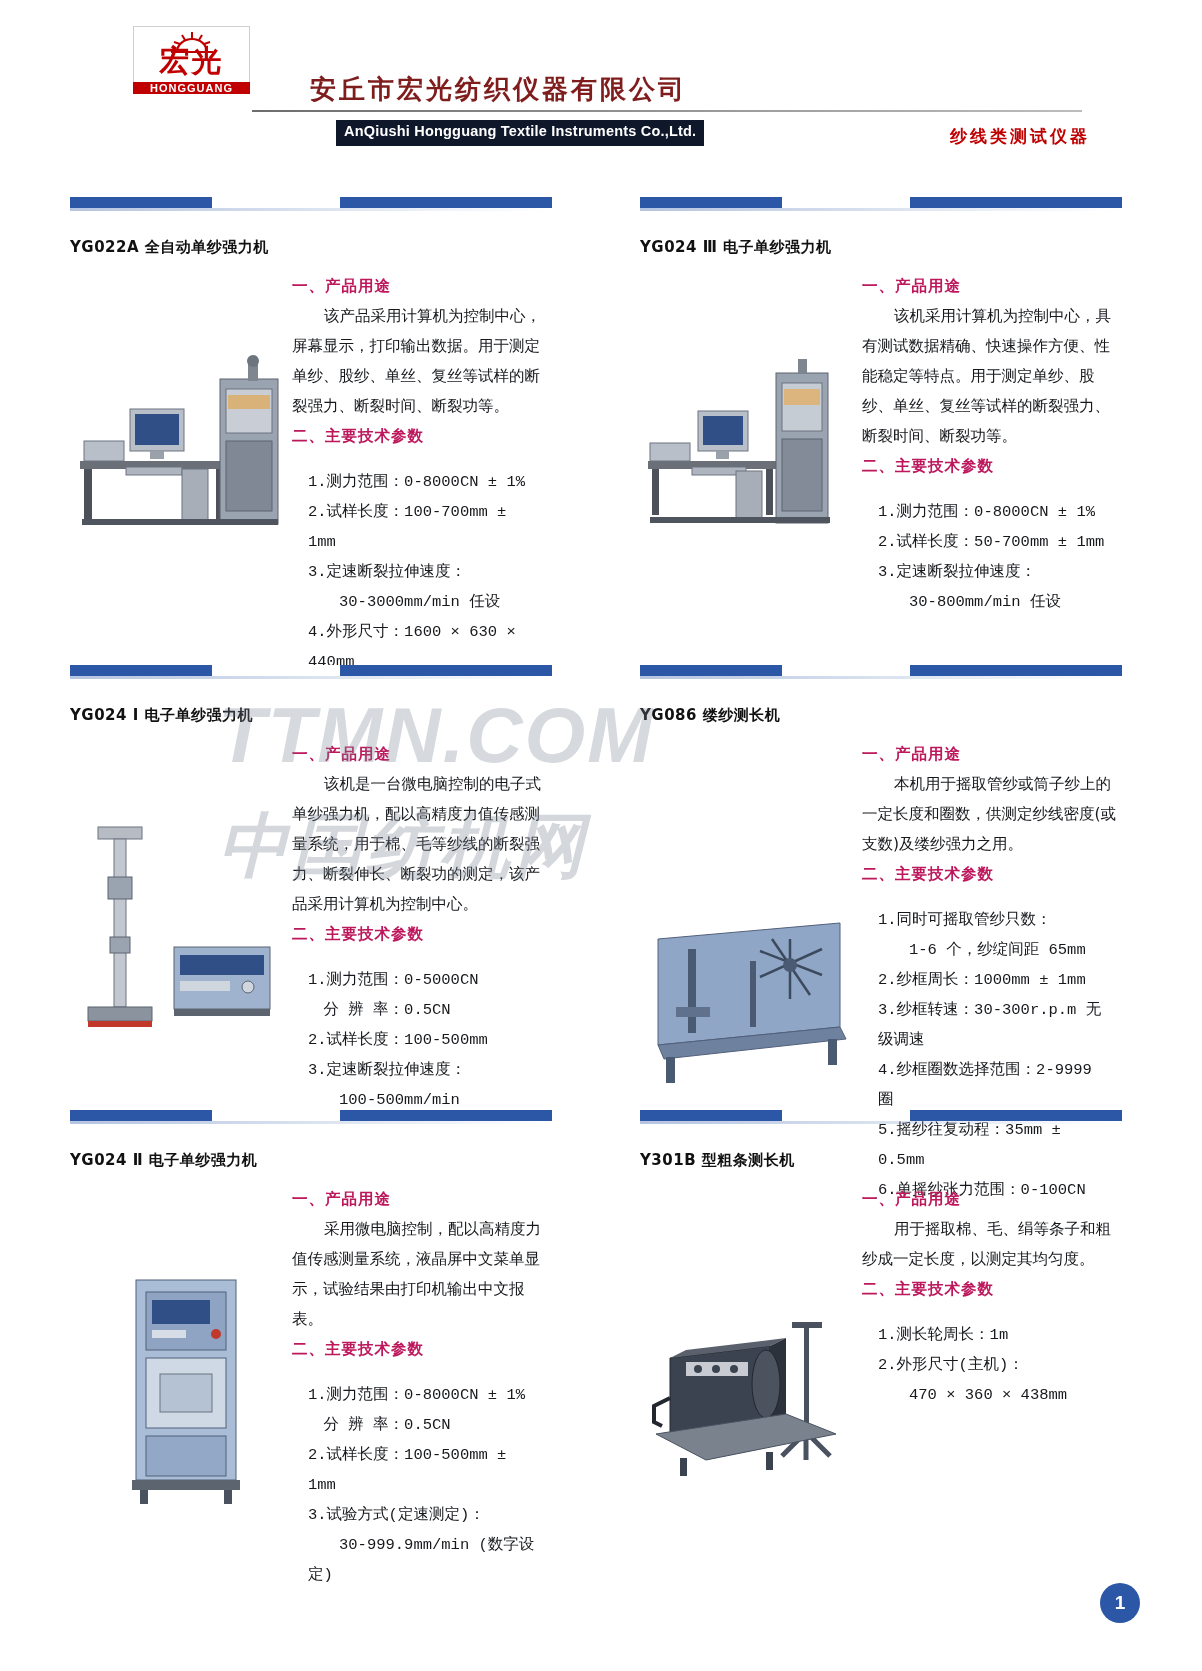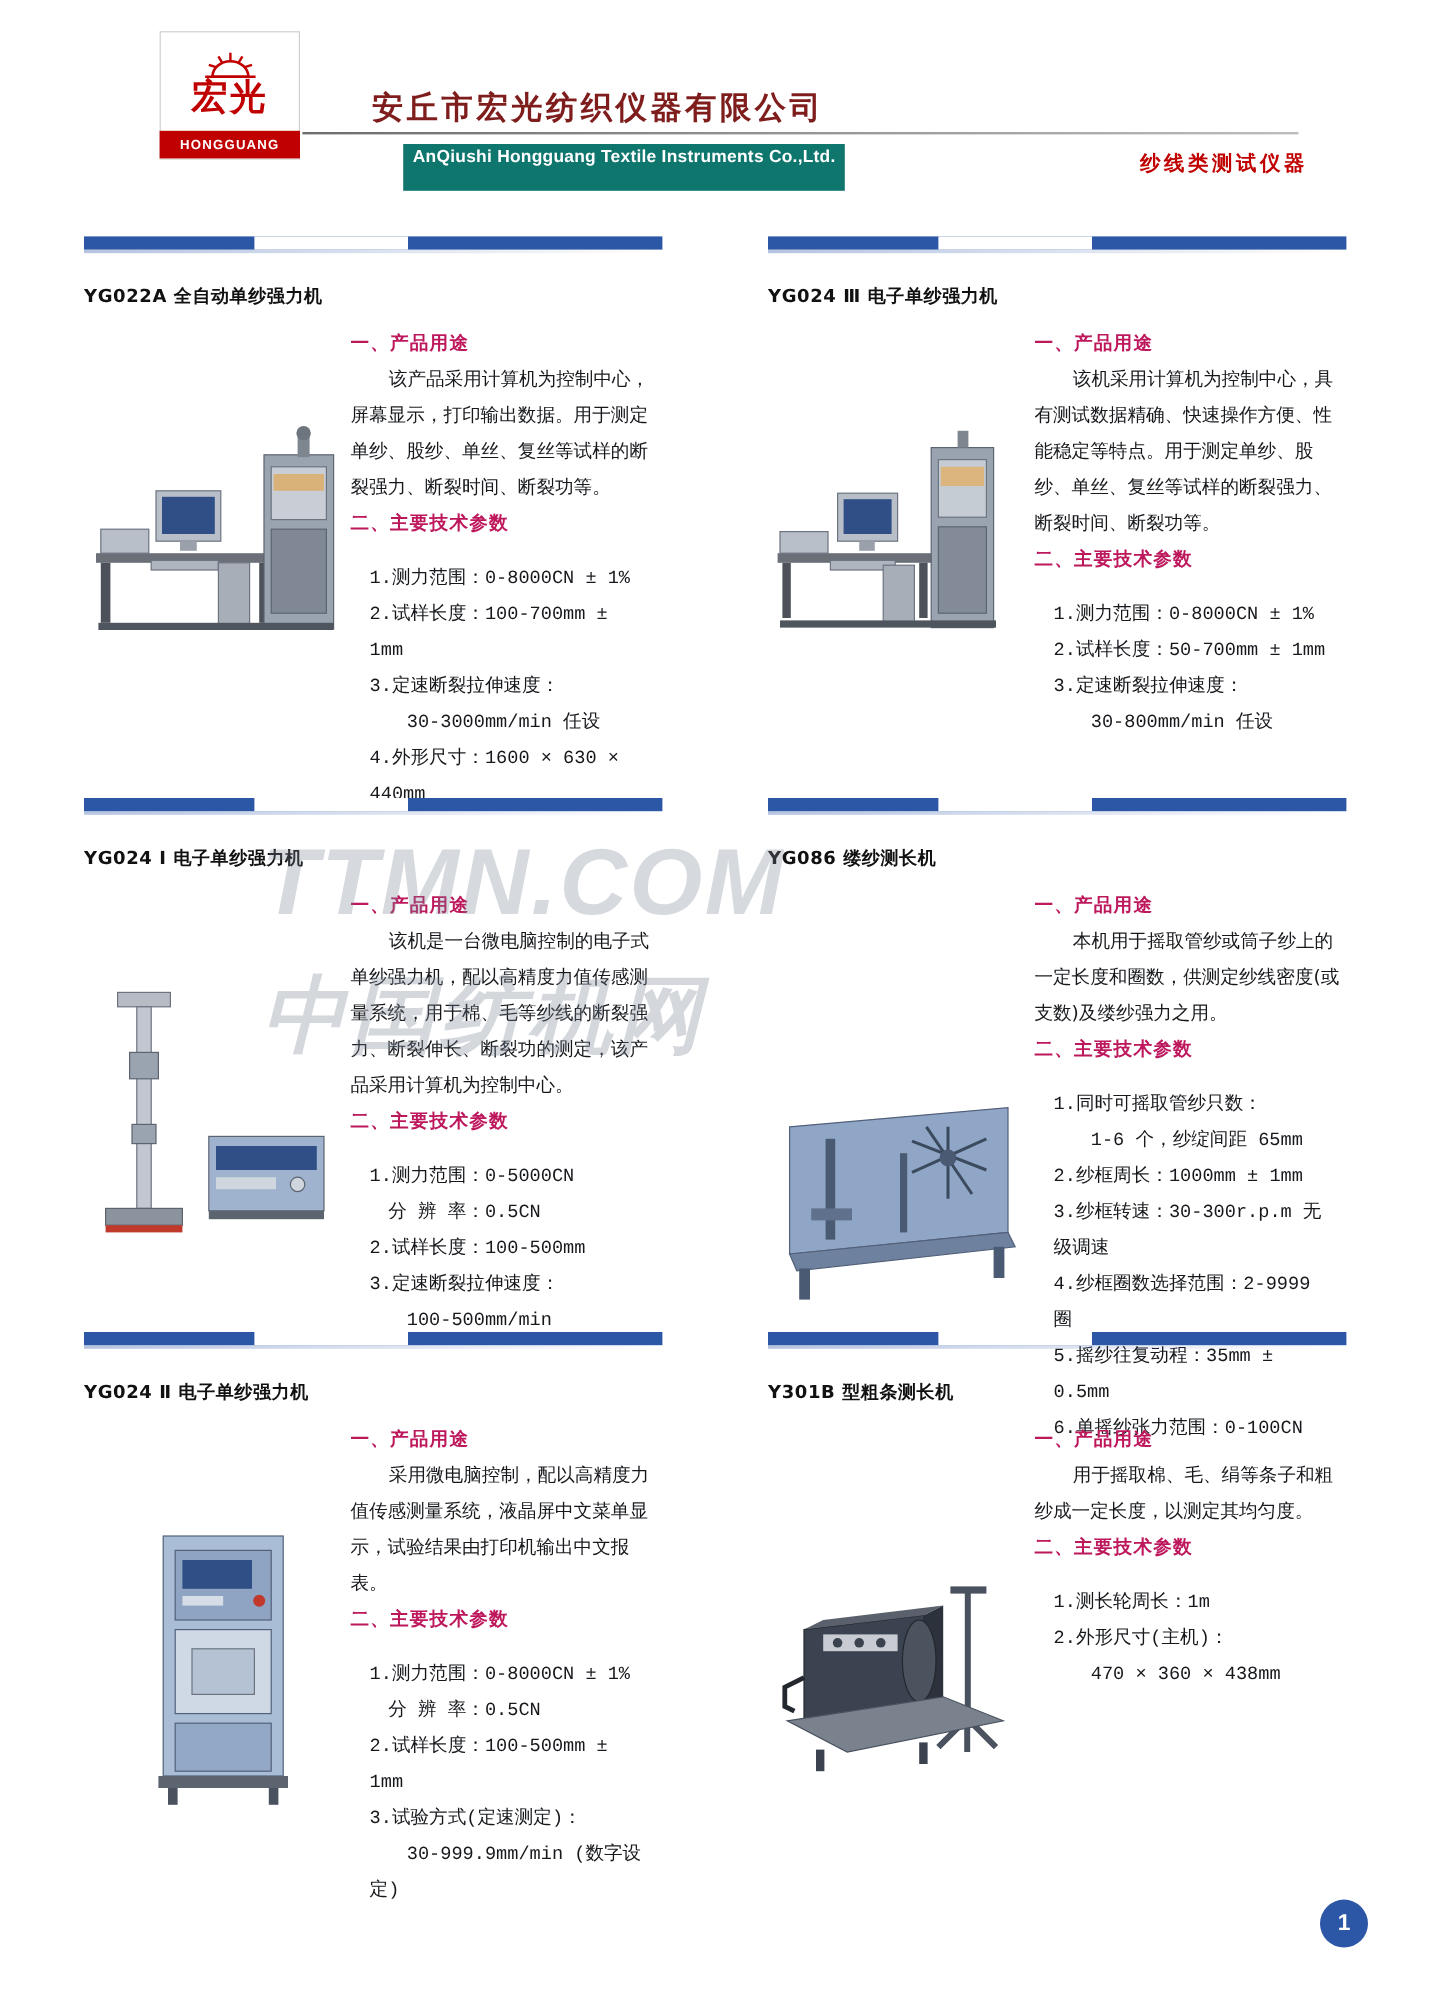--- a/index.html
+++ b/index.html
@@ -18,24 +18,24 @@
   }
 
   
   .header {
     position: absolute;
     left: 0; top: 0; width: 1202px; height: 175px;
   }
   .logo-box {
     position: absolute;
     left: 133px; top: 26px;
-    width: 117px; height: 107px;
+    width: 117px; height: 67px;
     background: #ffffff;
     border: 1px solid #cfcfcf;
-    display: flex; flex-direction: column; align-items: center; justify-content: flex-end;
+    display: flex; flex-direction: column; align-items: center; justify-content: center;
   }
   .logo-mark {
     width: 117px; height: 72px;
     position: relative;
     display: flex; align-items: center; justify-content: center;
   }
   .logo-sun {
     position: absolute; top: 6px; left: 50%; transform: translateX(-50%);
     width: 46px; height: 22px;
   }
@@ -57,22 +57,22 @@
   .company-cn {
     position: absolute;
     left: 310px; top: 72px;
     font-family: "DejaVu Sans", sans-serif;
     font-size: 26px; font-weight: bold; color: #7f1d1d;
     letter-spacing: 3px;
   }
   .company-en-wrap {
     position: absolute;
     left: 336px; top: 120px;
-    background: #0f766e;
-    padding: 2px 8px 19px 8px;
+    background: #0f172a;
+    padding: 2px 8px 6px 8px;
   }
   .company-en {
     font-size: 14.5px; font-weight: bold; color: #ffffff;
     letter-spacing: 0.2px;
     font-family: "Liberation Sans", sans-serif;
   }
   .header-rule {
     position: absolute;
     left: 252px; top: 110px; width: 830px; height: 2px;
     background: linear-gradient(to right,#6d6d6d,#bdbdbd);

